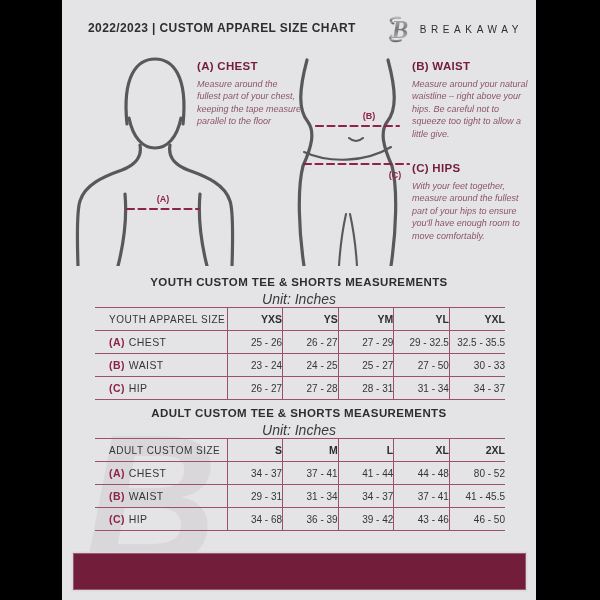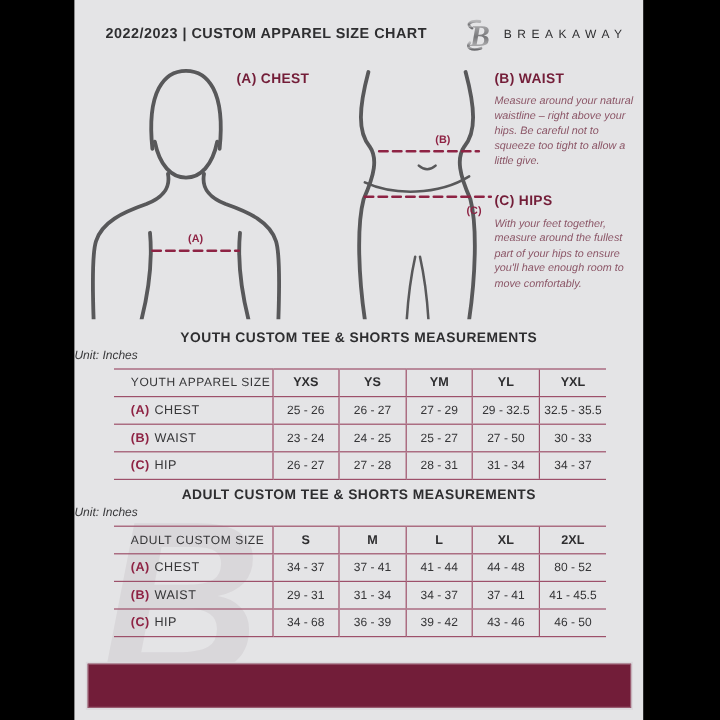--- a/index.html
+++ b/index.html
@@ -22,25 +22,25 @@
   .fig .thin{stroke-width:2.1px;}
   .fig .dash{stroke:var(--accent);stroke-width:2.2px;stroke-dasharray:7 4.5;}
   .fig text{font-family:"Liberation Sans",sans-serif;font-size:9px;font-weight:bold;fill:var(--accent);}
 
   .note{position:absolute;width:118px;}
   .note h3{font-size:11.5px;font-weight:bold;color:var(--heading);letter-spacing:.3px;margin-bottom:6px;}
   .note p{font-size:9px;font-style:italic;line-height:1.38;color:var(--para);}
 
   .sec-title{position:absolute;width:474px;text-align:center;font-size:11.5px;font-weight:bold;
     color:#2e2e30;letter-spacing:.4px;}
-  .sec-unit{position:absolute;width:474px;text-align:left;font-size:10px;font-style:italic;color:#3a3a3c;}
+  .sec-unit{position:absolute;width:474px;text-align:center;font-size:14px;font-style:italic;color:#3a3a3c;}
 
   .sizes{position:absolute;left:33px;width:410px;border-collapse:collapse;table-layout:fixed;z-index:2;}
   .sizes th,.sizes td{border-top:1.5px solid var(--tborder);border-bottom:1.5px solid var(--tborder);
-    height:23px;font-weight:normal;text-align:center;font-size:10px;color:#353537;background:transparent;}
+    height:23px;font-weight:normal;text-align:right;font-size:10px;color:#353537;background:transparent;}
   .sizes th:not(:first-child),.sizes td:not(:first-child){border-left:1.4px solid var(--tborder);}
   .sizes col.c0{width:132px;}
   .sizes .lblcell{text-align:left;padding-left:14px;letter-spacing:.5px;}
   .sizes thead th.size{font-weight:bold;font-size:10.5px;color:#2e2e30;}
   .sizes .key{color:var(--accent);font-weight:bold;margin-right:4px;}
   .sizes tbody .lblcell{font-size:10.5px;letter-spacing:.4px;}
 
   .watermark{position:absolute;left:22px;top:408px;font-size:185px;font-weight:bold;font-style:italic;
     color:#d9d7da;z-index:1;line-height:1;user-select:none;}
   .footer-bar{position:absolute;left:11px;top:553px;width:453px;height:37px;background:var(--footer);
@@ -89,20 +89,21 @@
       <path class="thin" d="M 63,160 C 59,178 57,196 56,212"></path>
       <path class="thin" d="M 67,160 C 71,178 73,196 74,212"></path>
       <path class="dash" d="M 33,72 L 116,72"></path>
       <text x="86" y="65" text-anchor="middle">(B)</text>
       <path class="dash" d="M 21,110 L 126,110"></path>
       <text x="112" y="124" text-anchor="middle">(C)</text>
     </svg>
 
     <div class="note" style="left:135px;top:60px;width:106px;">
       <h3>(A) CHEST</h3>
+      <p>Measure around the fullest part of your chest, keeping the tape measure parallel to the floor</p>
     </div>
     <div class="note" style="left:350px;top:60px;">
       <h3>(B) WAIST</h3>
       <p>Measure around your natural waistline – right above your hips. Be careful not to squeeze too tight to allow a little give.</p>
     </div>
     <div class="note" style="left:350px;top:162px;">
       <h3>(C) HIPS</h3>
       <p>With your feet together, measure around the fullest part of your hips to ensure you'll have enough room to move comfortably.</p>
     </div>
 

